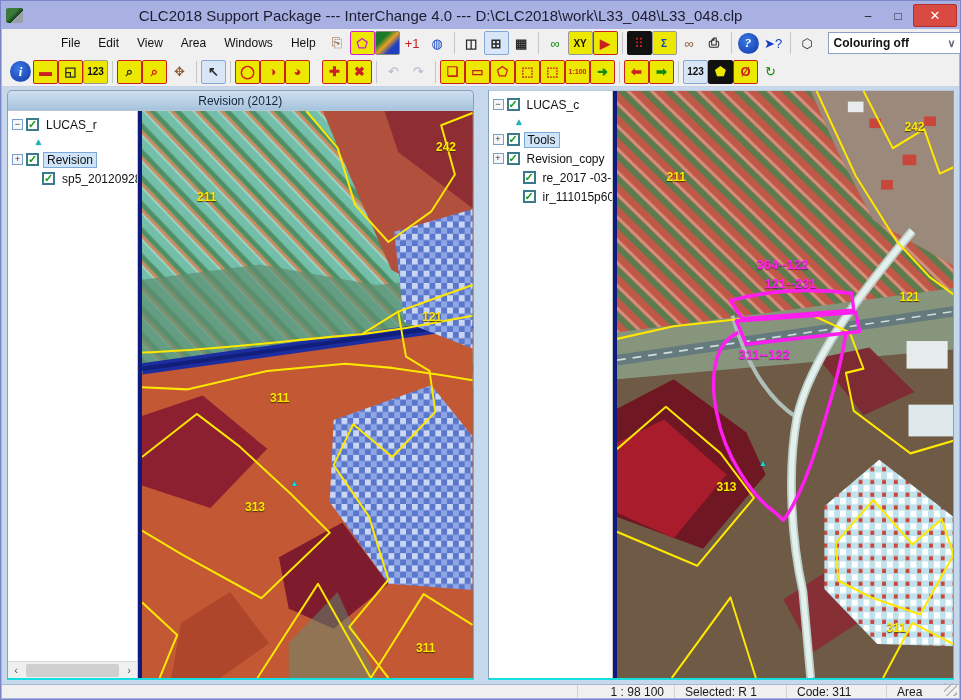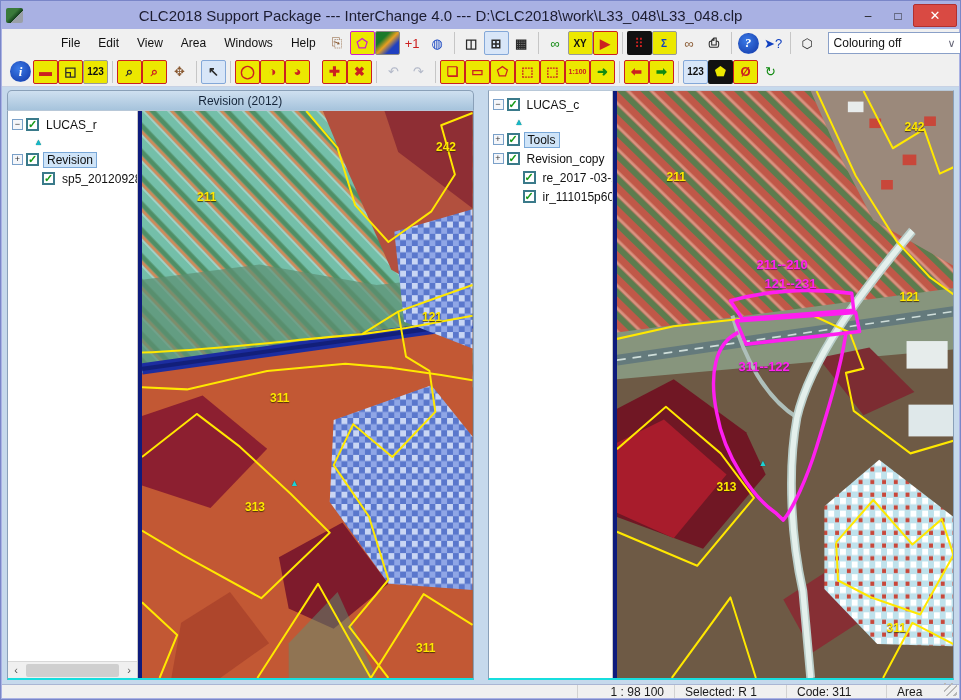--- a/index.html
+++ b/index.html
@@ -35,21 +35,21 @@
   .tb.grad{ background: linear-gradient(135deg,#1a7a2a 30%,#e8a020 50%,#2040c0 72%); border-color: #888; }
   .tb.ytx { background: #ece800; border-color: #999; color: #111; font-weight: bold; font-size: 10px; }
   .tb.tiny{ font-size: 7px; letter-spacing: 0; }
   .tb.pressed { border-color: #84a8d8; background: #d8e6f8; }
   .tb.dis { color: #b2b8c8; }
   .tb.red { color: #cc2020; } .tb.green { color: #118a11; } .tb.blue { color: #1040c0; }
   .tb.brown { color: #8a5a32; } .tb.dk { color: #2a2a2a; font-weight: bold; }
   .sep { width: 1px; height: 22px; background: #c6c6c6; margin: 0 4px; flex: none; }
   .gap { width: 12px; flex: none; }
   .combo { width: 134px; height: 22px; background: #fff; border: 1px solid #8aa0c8; display: flex;
-    align-items: center; justify-content: space-between; padding: 0 5px; font-size: 12px; margin-left: 8px; color: #111; }
+    align-items: center; justify-content: space-between; padding: 0 5px; font-size: 12px; margin-left: 8px; color: #111; font-weight: bold; }
   .combo .chev { color: #667; font-size: 11px; }
   .toolrow2 { height: 30px; display: flex; align-items: center; background: #f0f0f0; padding: 0 6px;
     border-bottom: 1px solid #c8d2e4; flex: none; }
   
   .main { flex: 1; background: #c6d9ec; display: flex; gap: 14px; padding: 3px 5px 4px 5px; overflow: hidden; }
   .panel { flex: 1; display: flex; flex-direction: column; min-width: 0; }
   .phead { height: 20px; border: 1px solid #8aa0b8; border-bottom: none; border-radius: 5px 5px 0 0;
     display: flex; align-items: center; justify-content: center; font-size: 12px; color: #15253a; }
   .phead.active { background: linear-gradient(#cfe0f0, #a6c3dc); }
   .phead.lite   { background: linear-gradient(#eaf2fa, #c9dbee); }
@@ -345,23 +345,23 @@
               <path d="M116,198 Q175,183 240,191 L242,207 L128,215 Z"></path>
               <path d="M122,217 L244,209 248,227 132,239 Z"></path>
               <path d="M124,228 C100,238 94,268 102,304 C110,346 140,384 162,398 L170,405 C180,394 194,366 204,336 C216,300 228,264 234,229"></path>
             </g>
           </svg>
           <span class="mlabel" style="left:50px;top:79px;">211</span>
           <span class="mlabel" style="left:288px;top:29px;">242</span>
           <span class="mlabel" style="left:283px;top:199px;">121</span>
           <span class="mlabel" style="left:100px;top:389px;">313</span>
           <span class="mlabel" style="left:270px;top:530px;">311</span>
-          <span class="mlabel mag" style="left:140px;top:166px;">211--210</span>
+          <span class="mlabel mag" style="left:140px;top:166px;">364--122</span>
           <span class="mlabel mag" style="left:148px;top:185px;">121--231</span>
-          <span class="mlabel mag" style="left:122px;top:268px;">311--122</span>
+          <span class="mlabel mag" style="left:122px;top:256px;">311--122</span>
           <span class="tri" style="left:142px;top:367px;">▲</span>
         </div>
       </div>
     </div>
   </div>
 
   <div class="status">
     <div class="scell first"></div>
     <div class="scell scale">1 : 98 100</div>
     <div class="scell selinfo">Selected: R 1</div>

